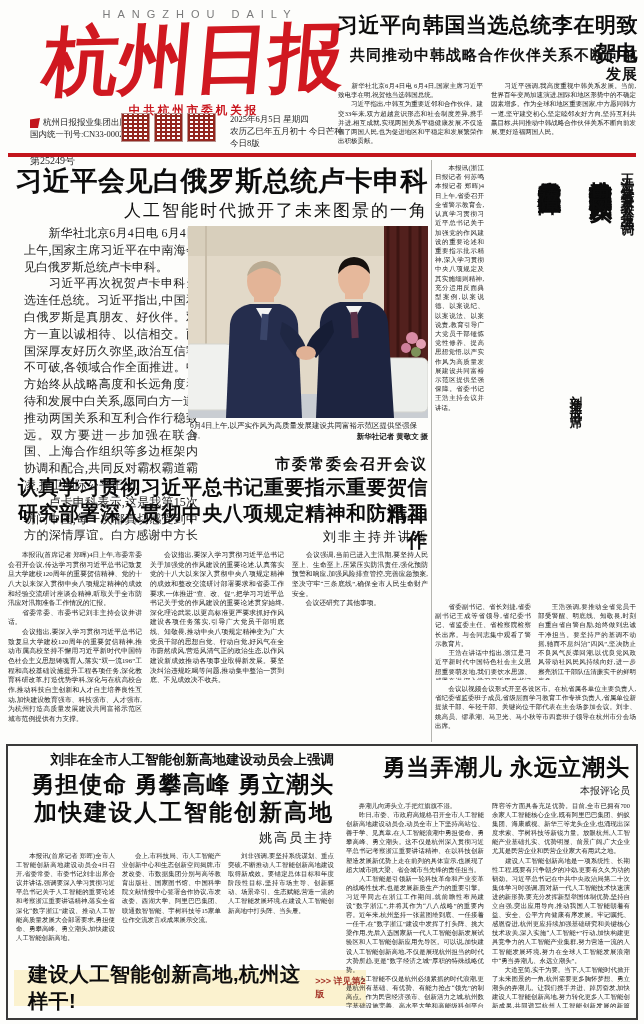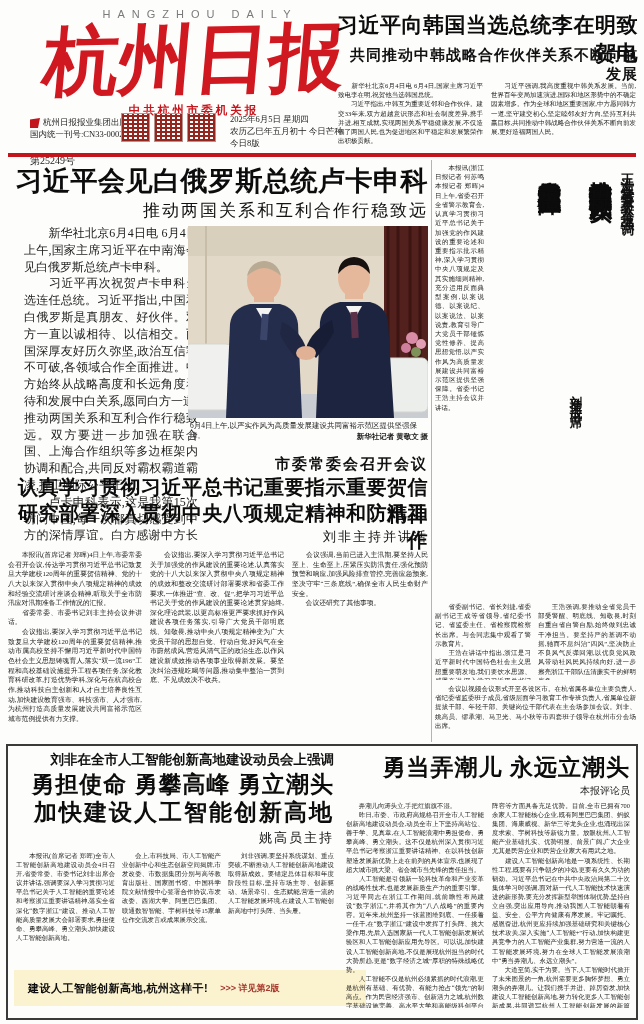--- a/index.html
+++ b/index.html
@@ -48,21 +48,21 @@
 
   <div class="abs sans headline center" style="left:336px;top:11px;width:302px;font-size:21px;">习近平向韩国当选总统李在明致贺电</div>
   <div class="abs center" style="left:336px;top:46px;width:302px;font-size:15px;font-weight:bold;letter-spacing:1px;color:#111;">共同推动中韩战略合作伙伴关系不断向前发展</div>
   <div class="abs tiny" style="left:338px;top:81px;width:145px;height:68px;font-size:6.5px;">　　新华社北京6月4日电 6月4日,国家主席习近平致电李在明,祝贺他当选韩国总统。
 　　习近平指出,中韩互为重要近邻和合作伙伴。建交33年来,双方超越意识形态和社会制度差异,携手并进,相互成就,实现两国关系平稳健康发展,不仅造福了两国人民,也为促进地区和平稳定和发展繁荣作出积极贡献。</div>
   <div class="abs tiny" style="left:491px;top:81px;width:145px;height:68px;font-size:6.5px;">　　习近平强调,我高度重视中韩关系发展。当前,世界百年变局加速演进,国际和地区形势中的不确定因素增多。作为全球和地区重要国家,中方愿同韩方一道,坚守建交初心,坚定睦邻友好方向,坚持互利共赢目标,共同推动中韩战略合作伙伴关系不断向前发展,更好造福两国人民。</div>
 
   <div class="abs rule-red" style="left:8px;top:153px;width:628px;height:4px;"></div>
 
   <div class="abs sans headline center" style="left:8px;top:163px;width:420px;font-size:27px;">习近平会见白俄罗斯总统卢卡申科</div>
-  <div class="abs center" style="left:8px;top:199px;width:420px;font-size:17px;letter-spacing:2px;color:#111;">推动两国关系和互利合作行稳致远</div>
+  <div class="abs center" style="left:8px;top:199px;width:420px;font-size:17px;letter-spacing:2px;color:#111;">人工智能时代掀开了未来图景的一角</div>
   <div class="abs tiny" style="left:24px;top:225px;width:174px;height:318px;font-size:12px;line-height:1.4;">　　新华社北京6月4日电 6月4日上午,国家主席习近平在中南海会见白俄罗斯总统卢卡申科。
 　　习近平再次祝贺卢卡申科当选连任总统。习近平指出,中国和白俄罗斯是真朋友、好伙伴。双方一直以诚相待、以信相交。两国深厚友好历久弥坚,政治互信牢不可破,各领域合作全面推进。中方始终从战略高度和长远角度看待和发展中白关系,愿同白方一道,推动两国关系和互利合作行稳致远。双方要进一步加强在联合国、上海合作组织等多边框架内协调和配合,共同反对霸权霸道霸凌,捍卫国际公平正义。
 　　卢卡申科表示,这是我第15次访问中国,每一次都真切感受到中方的深情厚谊。白方感谢中方长期以来大力支持和帮助,对中国高度信任,将坚定不移发展对华关系,积极推进对华合作。在国际事务中,中国坚定维护多边主义,反对单边主义和制裁施压,为世界树立了榜样。白方深表钦佩,愿与中方共同捍卫国际公平正义。
 　　王毅参加会见。</div>
 
   <div class="abs" style="left:188px;top:226px;width:240px;height:192px;">
     <svg width="240" height="192" viewBox="0 0 240 192">
       <rect x="0" y="0" width="240" height="192" fill="#e2d9c8"></rect>
       <rect x="0" y="0" width="240" height="30" fill="#d8cfbc"></rect>
       <line x1="18" y1="0" x2="18" y2="150" stroke="#c8bda9" stroke-width="2"></line>
@@ -129,21 +129,21 @@
 
   <div class="abs center" style="left:16px;top:751px;width:318px;font-size:13.5px;font-weight:bold;color:#111;">刘非在全市人工智能创新高地建设动员会上强调</div>
   <div class="abs sans headline center" style="left:16px;top:769px;width:318px;font-size:23px;letter-spacing:1px;">勇担使命 勇攀高峰 勇立潮头</div>
   <div class="abs sans headline center" style="left:16px;top:797px;width:318px;font-size:23px;letter-spacing:2px;">加快建设人工智能创新高地</div>
   <div class="abs center" style="left:16px;top:829px;width:318px;font-size:13px;letter-spacing:2px;color:#111;">姚高员主持</div>
   <div class="abs tiny" style="left:16px;top:851px;width:99px;height:114px;font-size:6.4px;">　　本报讯(首席记者 郑晖)全市人工智能创新高地建设动员会4日召开,省委常委、市委书记刘非出席会议并讲话,强调要深入学习贯彻习近平总书记关于人工智能的重要论述和考察浙江重要讲话精神,落实全省深化“数字浙江”建设、推动人工智能高质量发展大会部署要求,勇担使命、勇攀高峰、勇立潮头,加快建设人工智能创新高地。</div>
   <div class="abs tiny" style="left:122px;top:851px;width:99px;height:114px;font-size:6.4px;">　　会上,市科技局、市人工智能产业创新中心和生态创新空间揭牌,市发改委、市数据集团分别与高等教育出版社、国家图书馆、中国科学院文献情报中心签署合作协议,市发改委、西湖大学、阿里巴巴集团、联通数智智能、宇树科技等15家单位作交流发言或成果展示交流。</div>
   <div class="abs tiny" style="left:228px;top:851px;width:106px;height:114px;font-size:6.4px;">　　刘非强调,要坚持系统谋划、重点突破,不断推动人工智能创新高地建设取得新成效。要锚定总体目标和年度阶段性目标,坚持市场主导、创新驱动、场景牵引、生态赋能,营造一流的人工智能发展环境,在建设人工智能创新高地中打头阵、当头雁。</div>
 
   <div class="abs banner" style="left:14px;top:970px;width:352px;height:36px;">
-    <span class="sans" style="font-size:11px;font-weight:900;color:#0c0c0c;margin-left:14px;letter-spacing:0.5px;">建设人工智能创新高地,杭州这样干!</span>
+    <span class="sans" style="font-size:20px;font-weight:900;color:#0c0c0c;margin-left:14px;letter-spacing:0.5px;">建设人工智能创新高地,杭州这样干!</span>
     <span class="sans" style="font-size:9px;font-weight:bold;color:#a6392c;margin-left:12px;">&gt;&gt;&gt; 详见第2版</span>
   </div>
 
   <div class="abs sans headline center" style="left:344px;top:752px;width:286px;font-size:23px;letter-spacing:1px;">勇当弄潮儿 永远立潮头</div>
   <div class="abs center" style="left:344px;top:784px;width:286px;font-size:10px;color:#222;">本报评论员</div>
   <div class="abs tiny" style="left:346px;top:801px;width:138px;height:207px;font-size:6.4px;">　　弄潮儿向涛头立,手把红旗旗不湿。
 　　昨日,市委、市政府高规格召开全市人工智能创新高地建设动员会,动员全市上下坚持高站位、善于学、见真章,在人工智能浪潮中勇担使命、勇攀高峰、勇立潮头。这不仅是杭州深入贯彻习近平总书记考察浙江重要讲话精神、在以科技创新塑造发展新优势上走在前列的具体宣示,也展现了超大城市挑大梁、省会城市当先锋的责任担当。
 　　人工智能是引领新一轮科技革命和产业变革的战略性技术,也是发展新质生产力的重要引擎。习近平同志在浙江工作期间,就前瞻性布局建设“数字浙江”,并将其作为“八八战略”的重要内容。近年来,杭州坚持一张蓝图绘到底、一任接着一任干,在“数字浙江”建设中发挥了打头阵、挑大梁作用,先后入选国家新一代人工智能创新发展试验区和人工智能创新应用先导区。可以说,加快建设人工智能创新高地,不仅是展现杭州担当的时代大势所趋,更是“数字经济之城”厚积的特殊战略优势。
 　　人工智能不仅是杭州必须紧抓的时代浪潮,更是杭州有基础、有优势、有能力抢占“领先”的制高点。作为民营经济强市、创新活力之城,杭州数字基础设施完善、高水平大学和高能级科创平台集聚、科技型领军企业和创新型人才众多,在市场主体、创新集群、模型和</div>
   <div class="abs tiny" style="left:492px;top:801px;width:138px;height:207px;font-size:6.4px;">阵容等方面具备充足优势。目前,全市已拥有700余家人工智能核心企业,既有阿里巴巴集团、蚂蚁集团、海康威视、新华三等龙头企业,也涌现出深度求索、宇树科技等新锐力量。放眼杭州,人工智能产业基础扎实、优势明显、前景广阔,广大企业尤其是民营企业和民营企业家大有用武之地。

